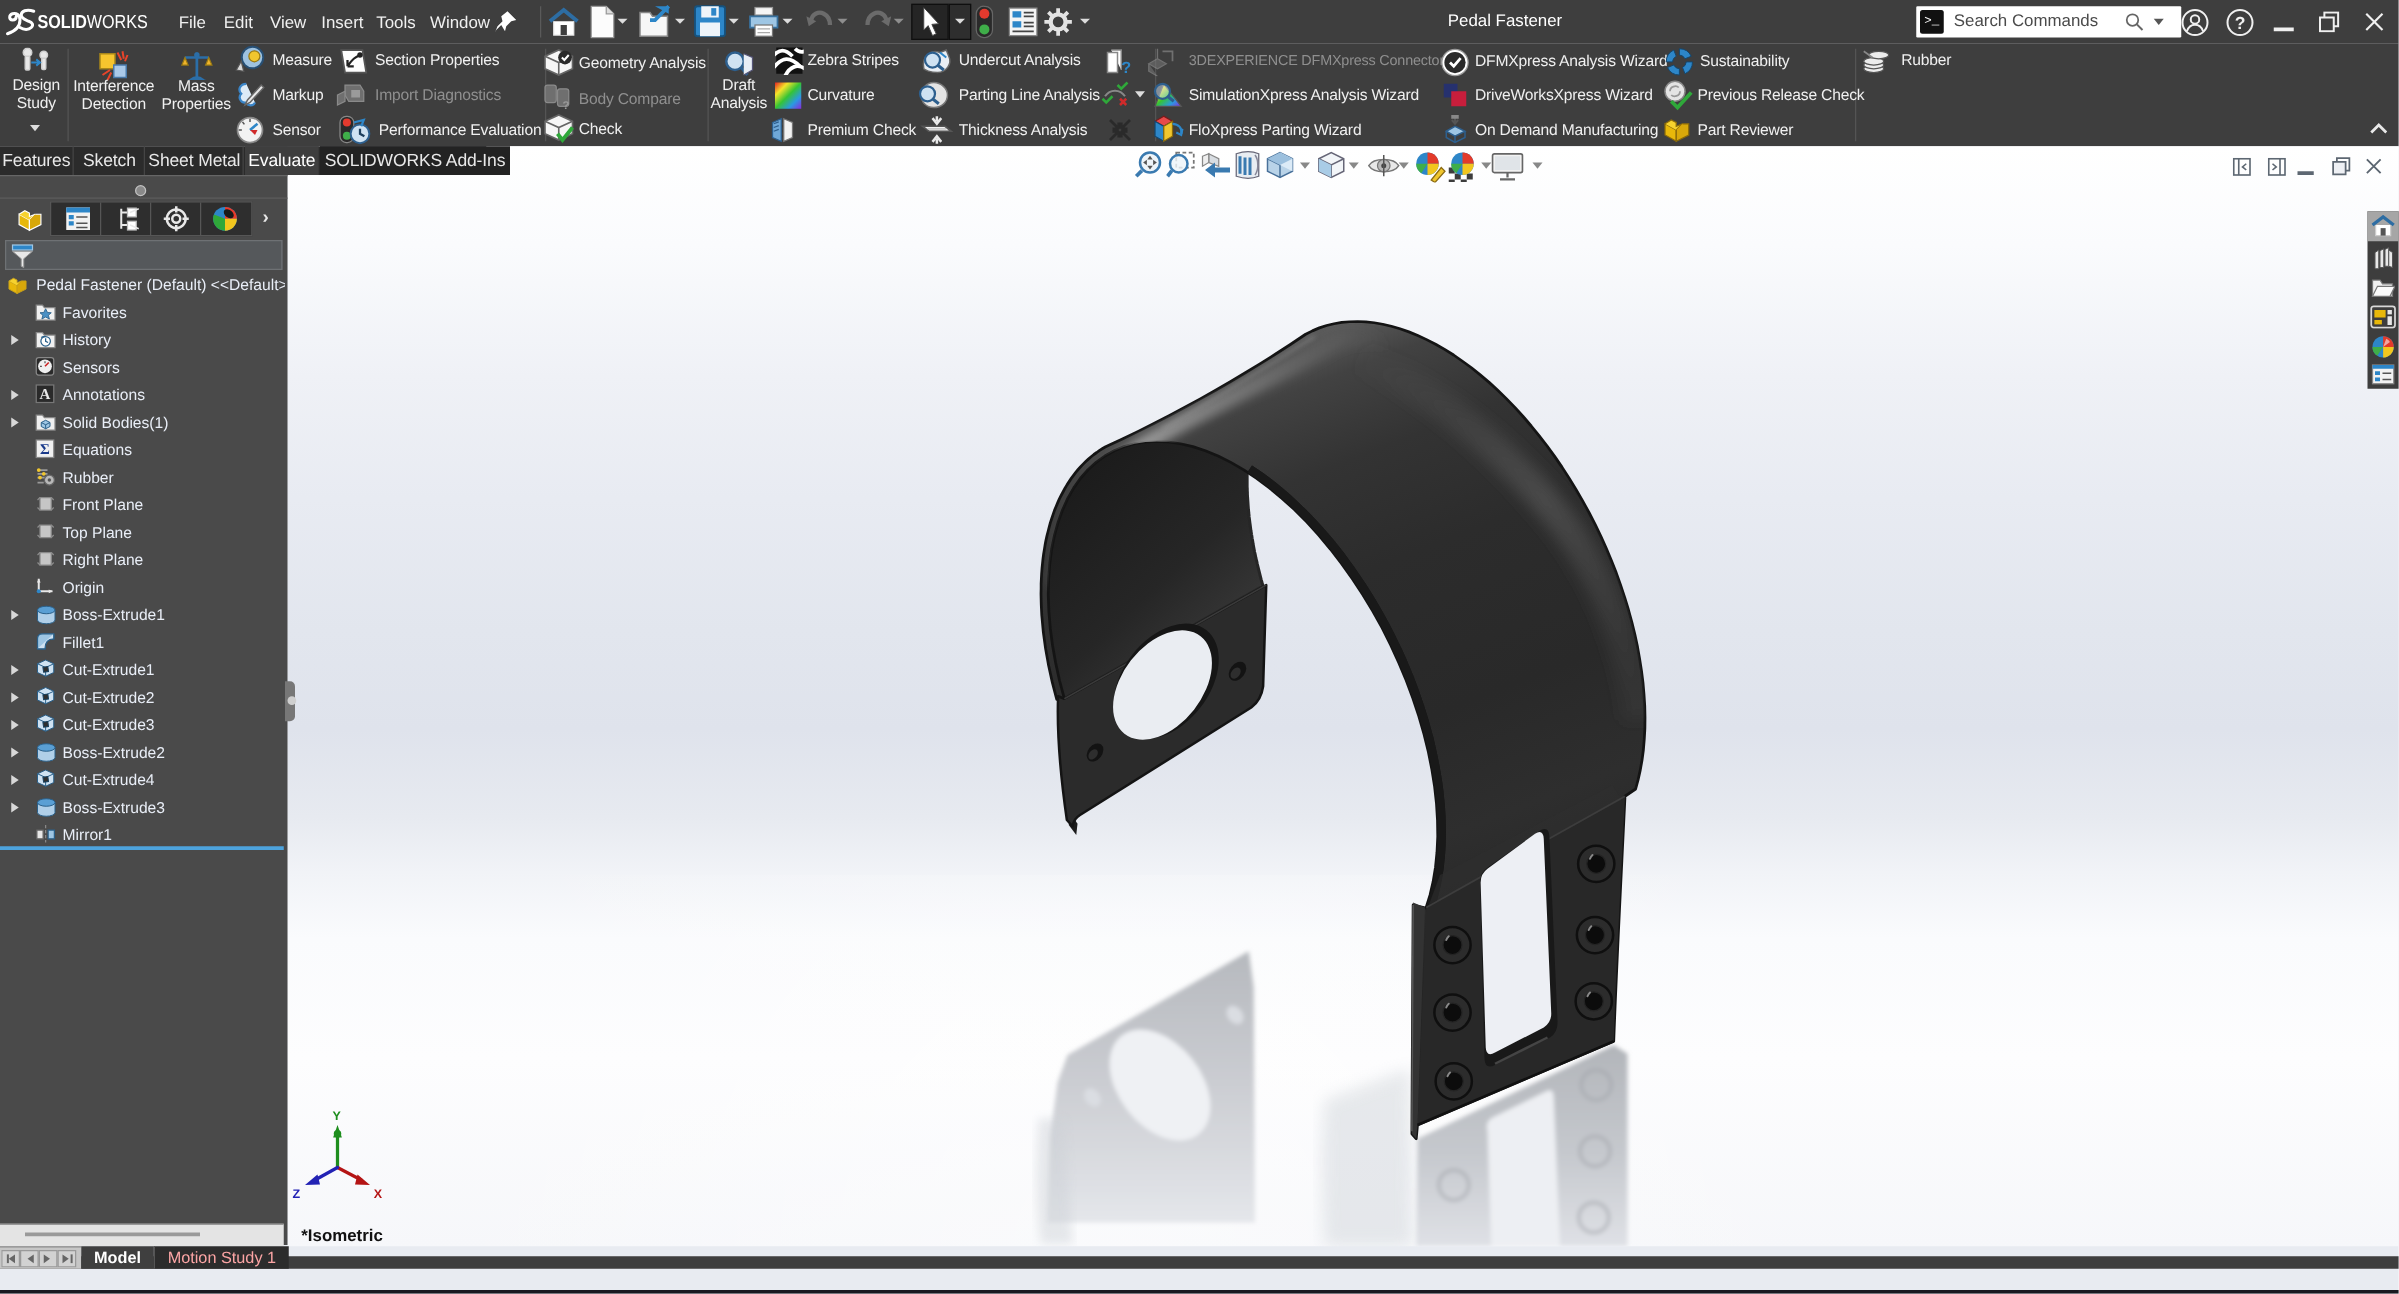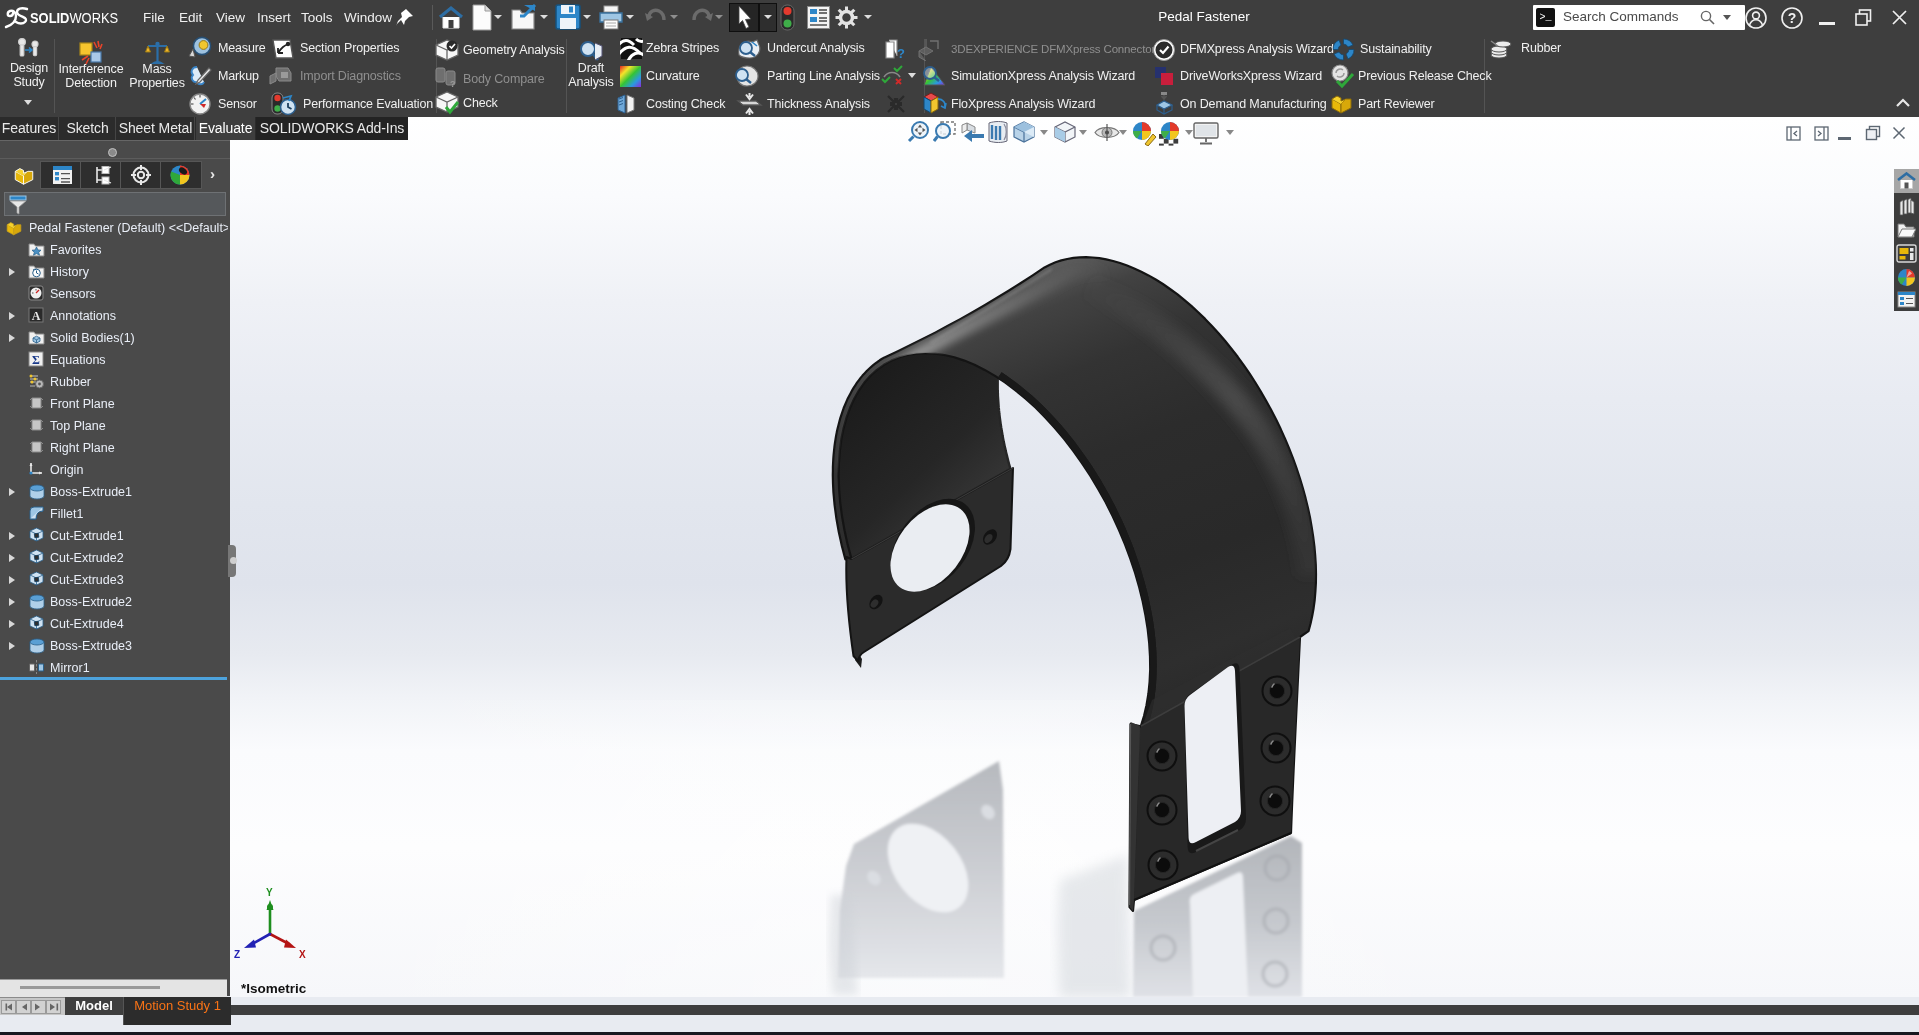--- a/index.html
+++ b/index.html
@@ -288,21 +288,21 @@
         </defs>
       <rect x="1" y="1" width="21" height="21" fill="url(#rain)"></rect>
     </svg>
     <div class="rlabel" style="left:646px;top:41px">Curvature</div>
     <svg class="abs" style="left:615px;top:57px" width="25" height="24" viewBox="0 0 25 24">
       <path d="M11 2 L11 22" stroke="#444" stroke-width="1.2" stroke-dasharray="2 2"></path>
       <path d="M3 6 L10 3 L10 21 L3 18 Z" fill="#6fa8d8" stroke="#2d5f8e" stroke-width="1"></path>
         <path d="M4 7 L8 5.5 M4 10 L8 8.5 M4 13 L8 11.5" stroke="#2d5f8e" stroke-width="1"></path>
       <path d="M12 3 L19 6 L19 18 L12 21 Z" fill="#f2f2f2" stroke="#777" stroke-width="1"></path>
     </svg>
-    <div class="rlabel" style="left:646px;top:69px">Costing Check</div>
+    <div class="rlabel" style="left:646px;top:69px">Premium Check</div>
     <svg class="abs" style="left:735px;top:2px" width="27" height="24" viewBox="0 0 27 24">
       <path d="M4 18 C2 8 10 2 17 5 L22 3 L24 8 C27 14 22 21 15 21 C9 21 5 19 4 18 Z" fill="#e9eef4" stroke="#666" stroke-width="1.2"></path>
       <circle cx="11" cy="11" r="6" fill="#cfe2f2" stroke="#2d5f8e" stroke-width="1.8"></circle>
         <path d="M15 15 L20 19" stroke="#2d5f8e" stroke-width="2.4"></path>
         <path d="M17 5 L22 9" stroke="#2d86c8" stroke-width="1.6"></path>
     </svg>
     <div class="rlabel" style="left:767px;top:13px">Undercut Analysis</div>
     <svg class="abs" style="left:733px;top:29px" width="27" height="24" viewBox="0 0 27 24">
       <path d="M14 2 C20 2 25 7 25 12 C25 18 20 22 14 22 C8 22 4 18 4 12 C4 7 8 2 14 2 Z" fill="#e4e4e4" stroke="#777" stroke-width="1.2"></path>
       <circle cx="9" cy="11" r="6" fill="#cfe2f2" stroke="#2d5f8e" stroke-width="1.8"></circle>
@@ -350,21 +350,21 @@
     <div class="rlabel" style="left:951px;top:41px">SimulationXpress Analysis Wizard</div>
     <svg class="abs" style="left:921px;top:56px" width="27" height="25" viewBox="0 0 27 25">
       <g stroke-width="1">
           <path d="M3 6 L10 2 L17 6 L10 10 Z" fill="#e84a4a" stroke="#7a1a1a"></path>
           <path d="M3 6 L3 18 L10 22 L10 10 Z" fill="#2d86c8" stroke="#14476e"></path>
           <path d="M17 6 L17 18 L10 22 L10 10 Z" fill="#f0c62e" stroke="#8a6a0a"></path>
         </g>
       <path d="M17 8 C22 8 25 12 24 16" fill="none" stroke="#2d86c8" stroke-width="1.8"></path>
         <path d="M25 12 L24 17 L20 15" fill="none" stroke="#2d86c8" stroke-width="1.6"></path>
     </svg>
-    <div class="rlabel" style="left:951px;top:69px">FloXpress Analysis Wizard</div>
+    <div class="rlabel" style="left:951px;top:69px">FloXpress Parting Wizard</div>
     <svg class="abs" style="left:1152px;top:3px" width="24" height="24" viewBox="0 0 24 24">
       <circle cx="12" cy="12" r="10.5" fill="#fff" stroke="#999" stroke-width="1"></circle>
         <circle cx="12" cy="12" r="8.5" fill="#2a2a2a"></circle>
         <path d="M8 12 L11 15 L16.5 8.5" stroke="#fff" stroke-width="2.2" fill="none"></path>
     </svg>
     <div class="rlabel" style="left:1180px;top:14px">DFMXpress Analysis Wizard</div>
     <svg class="abs" style="left:1153px;top:30px" width="22" height="22" viewBox="0 0 22 22">
       <rect x="2" y="2" width="11" height="11" fill="#26316e"></rect>
         <rect x="8" y="8" width="12" height="12" fill="#c81e3c"></rect>
     </svg>
@@ -975,15 +975,15 @@
           <path d="M11 3.5 L6 7 L11 10.5 Z"></path>
           <rect x="4.5" y="3.5" width="1.6" height="7"></rect>
           <path d="M26 3.5 L21 7 L26 10.5 Z"></path>
           <path d="M34 3.5 L39 7 L34 10.5 Z"></path>
           <path d="M49 3.5 L54 7 L49 10.5 Z"></path>
           <rect x="55.5" y="3.5" width="1.6" height="7"></rect>
         </g>
     </svg>
   </div>
   <div class="abs" style="left:65px;top:997px;width:58px;height:18px;background:#3f3f3f;color:#fff;font-weight:bold;font-size:13px;text-align:center;line-height:18px">Model</div>
-  <div class="abs" style="left:123px;top:997px;width:108px;height:28px;background:#2c2c2c;border-left:1px solid #555;color:#f97316;font-size:13px;text-align:center;line-height:18px">Motion Study 1</div>
+  <div class="abs" style="left:123px;top:997px;width:108px;height:18px;background:#2c2c2c;border-left:1px solid #555;color:#fca5a5;font-size:13px;text-align:center;line-height:18px">Motion Study 1</div>
   <div id="bottomedge"></div>
 </div>
 
 </body></html>

